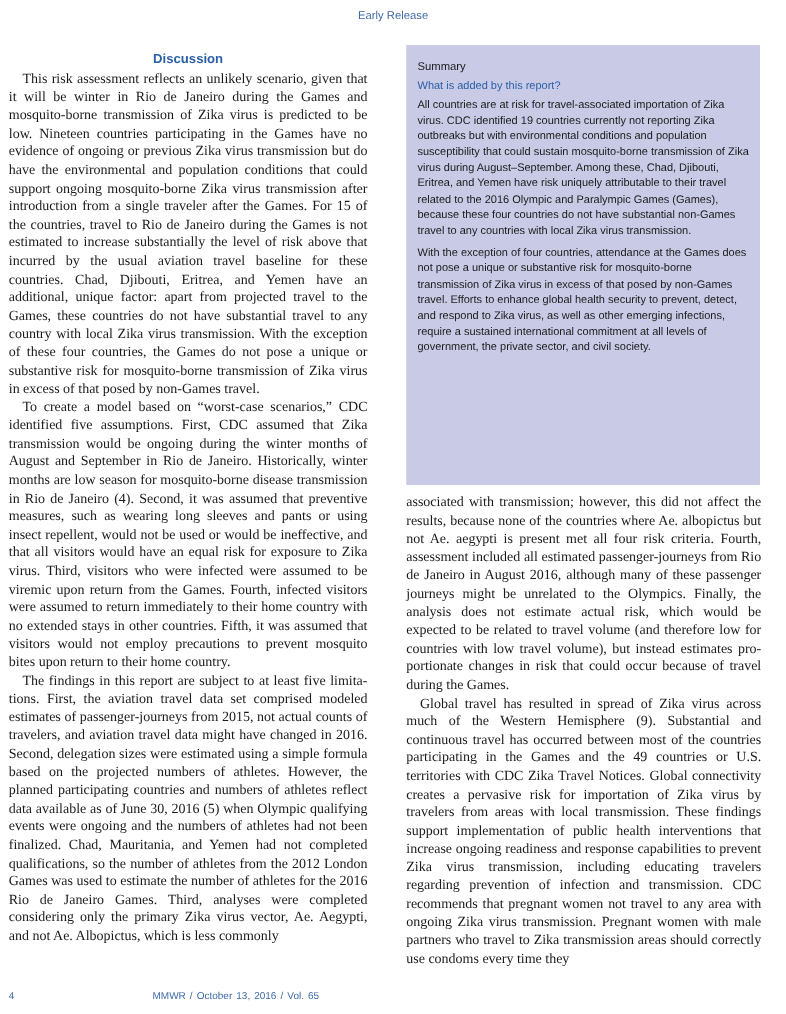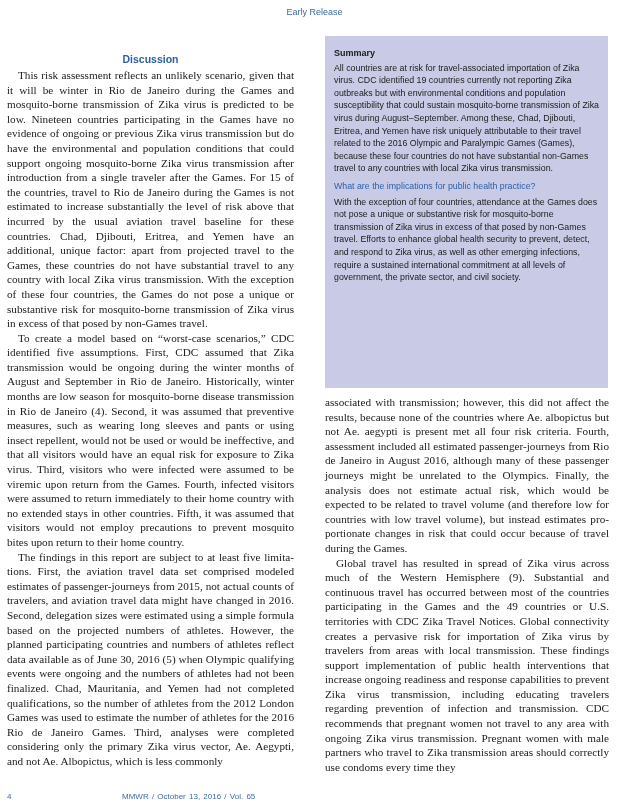--- a/index.html
+++ b/index.html
@@ -7,36 +7,36 @@
   .running-head {
     position: absolute; top: 7px; left: 0; width: 629px; text-align: center;
     font-family: "Liberation Sans", sans-serif; font-size: 9px; color: #3d6aa8;
   }
   .col {
     position: absolute;
     font-family: "Liberation Serif", serif;
     font-size: 11.2px; line-height: 14.6px; color: #1a1a1a;
     text-align: justify; hyphens: manual;
   }
-  .col-left { left: 7px; top: 40px; width: 287px; margin-top: 12px; }
+  .col-left { left: 7px; top: 40px; width: 287px; }
   .col-right { left: 325px; top: 395px; width: 284px; }
   .section-heading {
     font-family: "Liberation Sans", sans-serif; font-weight: bold;
     font-size: 10.5px; color: #2a5fa8; text-align: center;
     margin: 0 0 2px 0; line-height: 14px;
   }
   .col p { margin: 0; text-indent: 11px; }
   .col p.noindent { text-indent: 0; }
   .summary-box {
     position: absolute; left: 325px; top: 36px; width: 283px; height: 352px;
     background: #c9cbe6; box-sizing: border-box; padding: 11px 9px 6px 9px;
     font-family: "Liberation Sans", sans-serif; font-size: 8.8px; line-height: 12.6px;
     color: #1a1a1a;
   }
-  .summary-title { font-weight: bold; font-size: 9px; margin: 0 0 2px 0; }
+  .summary-title { font-weight: normal; font-size: 9px; margin: 0 0 2px 0; }
   .summary-q { color: #2a5fa8; margin: 0 0 3px 0; }
   .summary-a { margin: 0 0 5px 0; }
   .footer {
     position: absolute; top: 792px; font-family: "Liberation Sans", sans-serif;
     font-size: 8px; color: #3d6aa8;
   }
   .footer-page { left: 7px; }
   .footer-journal { left: 122px; word-spacing: 1px; }
 </style>
 </head>
@@ -46,22 +46,22 @@
 
 <div class="col col-left">
   <div class="section-heading">Discussion</div>
   <p>This risk assessment reflects an unlikely scenario, given that it will be winter in Rio de Janeiro during the Games and mosquito-borne transmission of Zika virus is predicted to be low. Nineteen countries participating in the Games have no evidence of ongoing or previous Zika virus transmission but do have the environmental and population conditions that could support ongoing mosquito-borne Zika virus transmis­sion after introduction from a single traveler after the Games. For 15 of the countries, travel to Rio de Janeiro during the Games is not estimated to increase substantially the level of risk above that incurred by the usual aviation travel baseline for these countries. Chad, Djibouti, Eritrea, and Yemen have an additional, unique factor: apart from projected travel to the Games, these countries do not have substantial travel to any country with local Zika virus transmission. With the excep­tion of these four countries, the Games do not pose a unique or substantive risk for mosquito-borne transmission of Zika virus in excess of that posed by non-Games travel.</p>
   <p>To create a model based on “worst-case scenarios,” CDC identified five assumptions. First, CDC assumed that Zika transmission would be ongoing during the winter months of August and September in Rio de Janeiro. Historically, winter months are low season for mosquito-borne disease transmission in Rio de Janeiro (4). Second, it was assumed that preventive measures, such as wearing long sleeves and pants or using insect repellent, would not be used or would be ineffective, and that all visitors would have an equal risk for exposure to Zika virus. Third, visitors who were infected were assumed to be viremic upon return from the Games. Fourth, infected visitors were assumed to return immediately to their home country with no extended stays in other countries. Fifth, it was assumed that visitors would not employ precautions to prevent mosquito bites upon return to their home country.</p>
   <p>The findings in this report are subject to at least five limita­tions. First, the aviation travel data set comprised modeled estimates of passenger-journeys from 2015, not actual counts of travelers, and aviation travel data might have changed in 2016. Second, delegation sizes were estimated using a simple formula based on the projected numbers of athletes. However, the planned participating countries and numbers of athletes reflect data available as of June 30, 2016 (5) when Olympic qualifying events were ongoing and the numbers of athletes had not been finalized. Chad, Mauritania, and Yemen had not completed qualifications, so the number of athletes from the 2012 London Games was used to estimate the number of athletes for the 2016 Rio de Janeiro Games. Third, analyses were completed considering only the primary Zika virus vector, Ae. Aegypti, and not Ae. Albopictus, which is less commonly</p>
 </div>
 
 <div class="summary-box">
   <div class="summary-title">Summary</div>
+  <div class="summary-q">What is added by this report?</div>
   <div class="summary-a">All countries are at risk for travel-associated importation of Zika virus. CDC identified 19 countries currently not reporting Zika outbreaks but with environmental conditions and population susceptibility that could sustain mosquito-borne transmission of Zika virus during August–September. Among these, Chad, Djibouti, Eritrea, and Yemen have risk uniquely attributable to their travel related to the 2016 Olympic and Paralympic Games (Games), because these four countries do not have substantial non-Games travel to any countries with local Zika virus transmission.</div>
-  <div class="summary-q">What are the implications for public health practice?</div>
   <div class="summary-a">With the exception of four countries, attendance at the Games does not pose a unique or substantive risk for mosquito-borne transmission of Zika virus in excess of that posed by non-Games travel. Efforts to enhance global health security to prevent, detect, and respond to Zika virus, as well as other emerging infections, require a sustained international commitment at all levels of government, the private sector, and civil society.</div>
 </div>
 
 <div class="col col-right">
   <p class="noindent">associated with transmission; however, this did not affect the results, because none of the countries where Ae. albopictus but not Ae. aegypti is present met all four risk criteria. Fourth, assessment included all estimated passenger-journeys from Rio de Janeiro in August 2016, although many of these pas­senger journeys might be unrelated to the Olympics. Finally, the analysis does not estimate actual risk, which would be expected to be related to travel volume (and therefore low for countries with low travel volume), but instead estimates pro­portionate changes in risk that could occur because of travel during the Games.</p>
   <p>Global travel has resulted in spread of Zika virus across much of the Western Hemisphere (9). Substantial and continuous travel has occurred between most of the countries participating in the Games and the 49 countries or U.S. territories with CDC Zika Travel Notices. Global connectivity creates a pervasive risk for importation of Zika virus by travelers from areas with local transmission. These findings support implementation of public health interventions that increase ongoing readiness and response capabilities to prevent Zika virus transmission, including educating travelers regarding prevention of infection and transmission. CDC recommends that pregnant women not travel to any area with ongoing Zika virus transmission. Pregnant women with male partners who travel to Zika trans­mission areas should correctly use condoms every time they</p>
 </div>
 
 <div class="footer footer-page">4</div>
 <div class="footer footer-journal">MMWR  /  October 13, 2016  /  Vol. 65</div>

